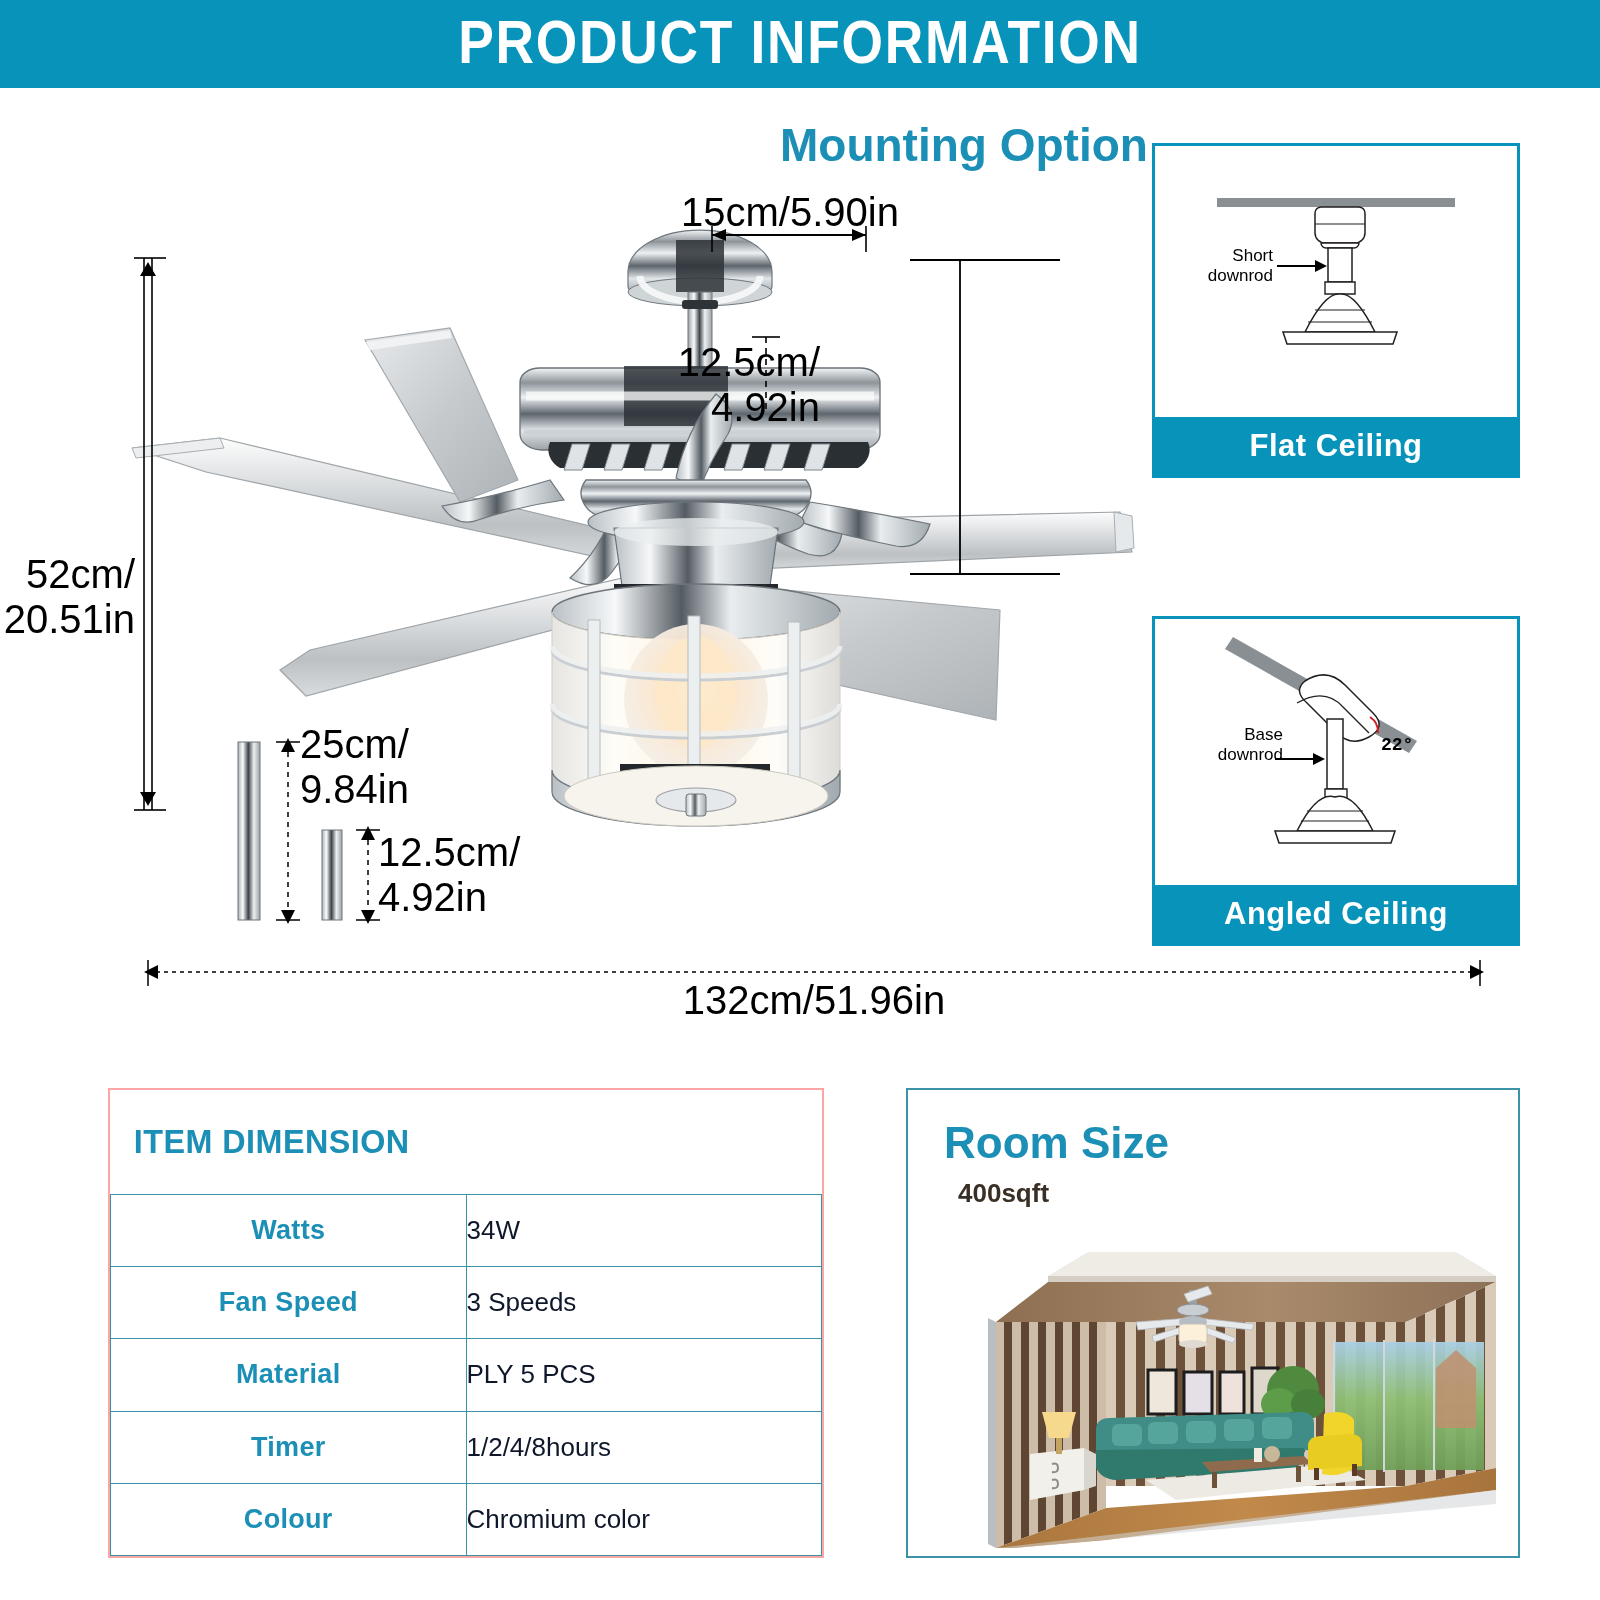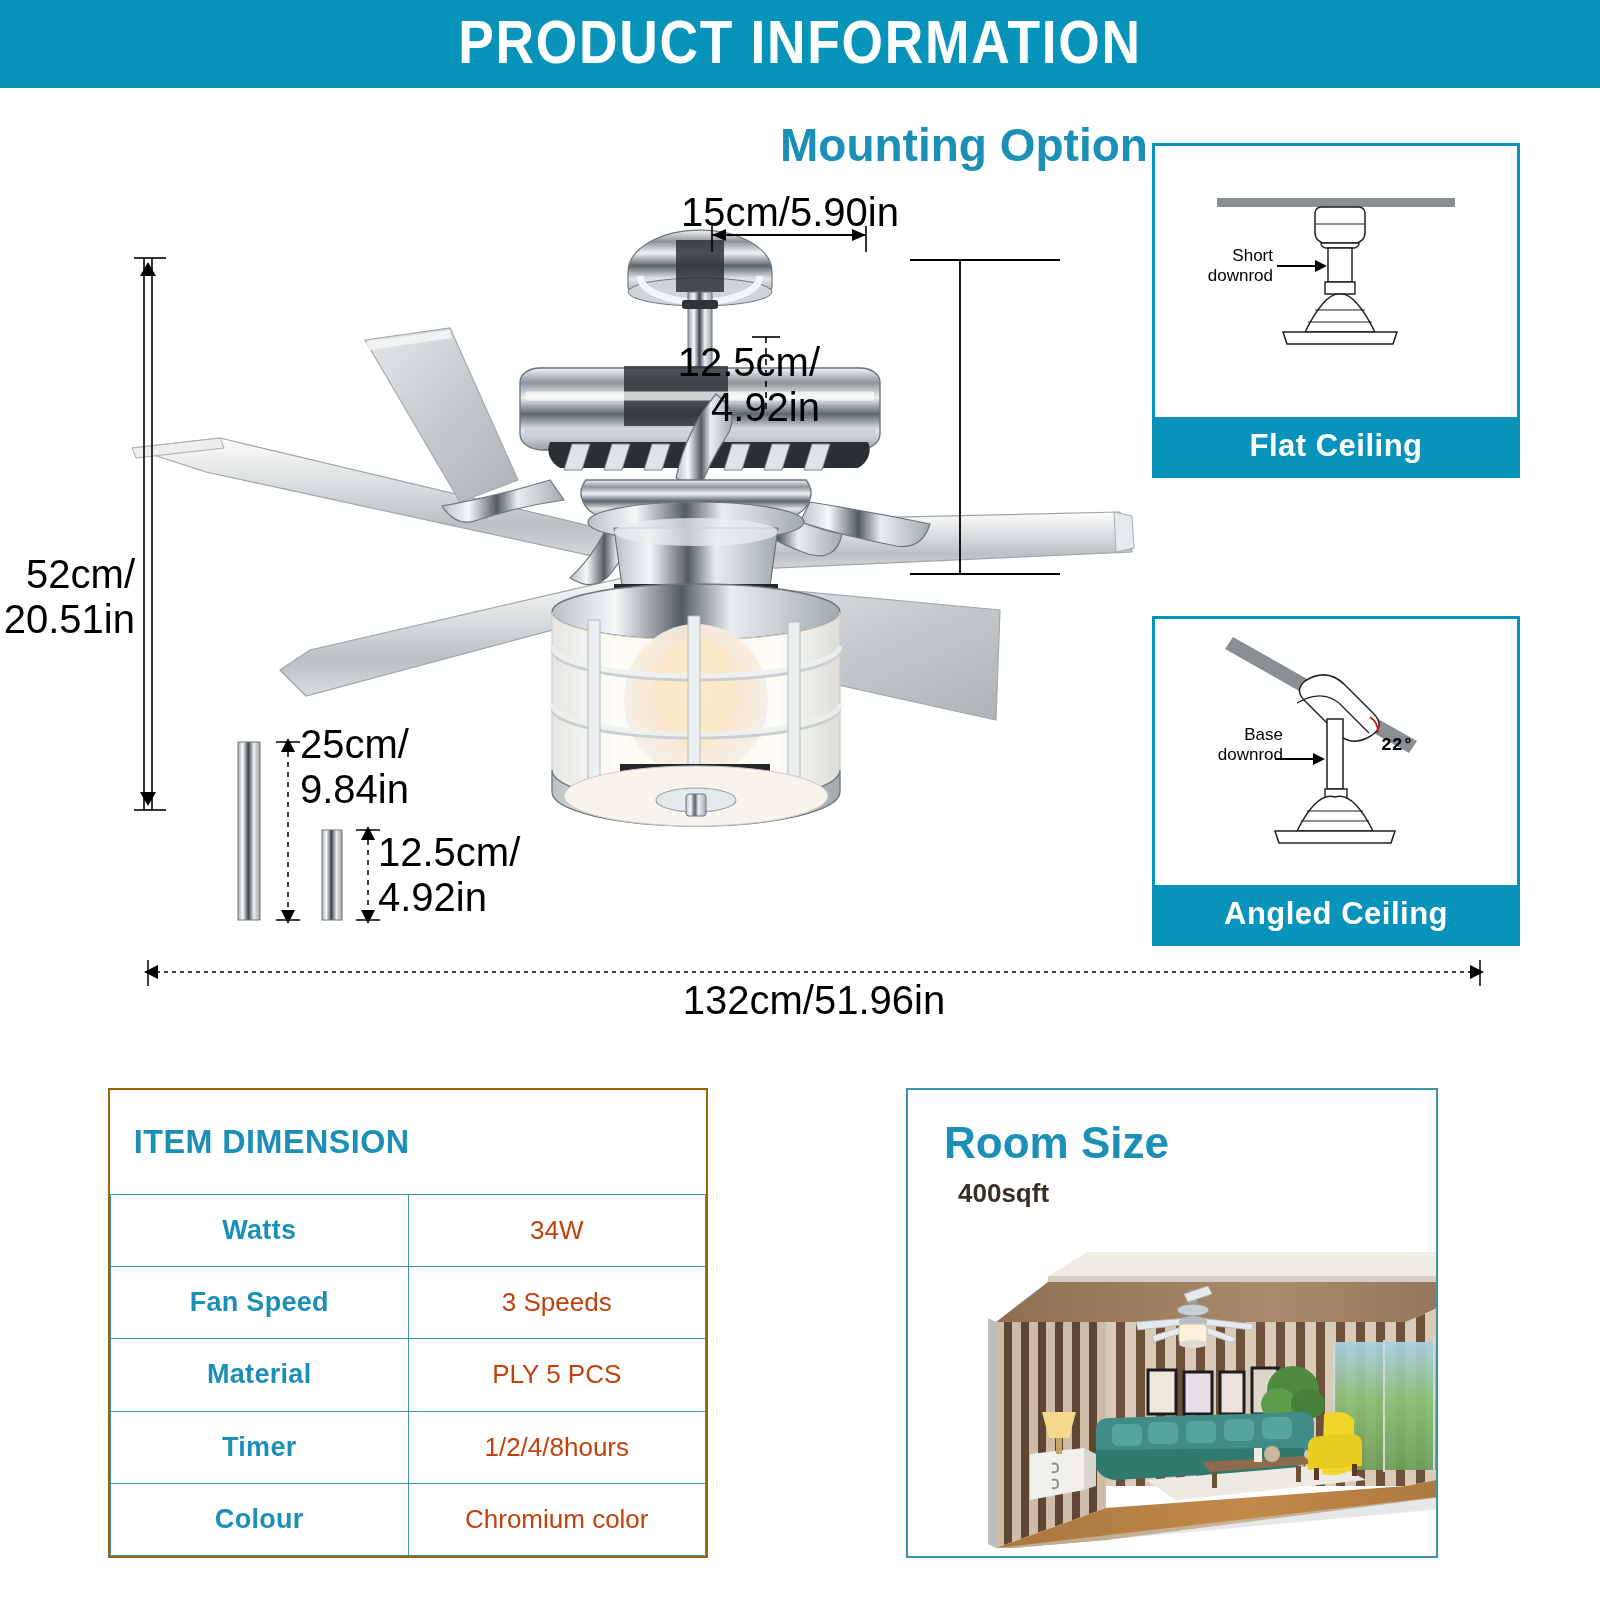--- a/index.html
+++ b/index.html
@@ -69,44 +69,44 @@
     white-space:pre-line;
   }
   .dim.center{text-align:center;}
   .dim.right{text-align:right;}
 
   
   .fan-stage{position:absolute;left:120px;top:180px;width:1020px;height:830px;}
 
   
   .table-box{
-    position:absolute;left:108px;top:1088px;width:600px;height:470px;
-    border:2px solid #a16207;box-sizing:border-box;background:#fff;
+    position:absolute;left:108px;top:1088px;width:716px;height:470px;
+    border:2px solid #fca5a5;box-sizing:border-box;background:#fff;
   }
   .tbl{width:100%;height:100%;border-collapse:collapse;table-layout:fixed;}
   .tbl td{border:1px solid #3b93a8;padding:0;vertical-align:middle;}
   .tbl tr.title-row td{border:none;border-bottom:1px solid #3b93a8;height:92px;}
   .tbl-title{
     color:#1b8fb5;font-weight:bold;font-size:34px;
     padding-left:24px;letter-spacing:.5px;
     font-family:"Liberation Sans Narrow","Liberation Sans",sans-serif;
     transform:scaleX(0.95);transform-origin:left center;
   }
   .tbl td.k{
     width:205px;text-align:center;color:#1b8fb5;font-weight:bold;font-size:27px;
     font-family:"Liberation Sans Narrow","Liberation Sans",sans-serif;
     letter-spacing:.3px;
     margin-top:16px;
   }
-  .tbl td.v{text-align:center;color:#c2410c;font-size:26px;}
+  .tbl td.v{color:#0f172a;font-size:26px;}
   .tbl tr.data-row td{height:63px;}
 
   
   .room-box{
-    position:absolute;left:906px;top:1088px;width:532px;height:470px;
+    position:absolute;left:906px;top:1088px;width:614px;height:470px;
     border:2px solid #3b93a8;box-sizing:border-box;background:#fff;overflow:hidden;
   }
   .room-title{
     position:absolute;left:36px;top:28px;color:#1b8fb5;
     font-size:44px;font-weight:bold;
   }
   .room-sub{
     position:absolute;left:50px;top:88px;color:#3a2f24;
     font-size:26px;font-weight:bold;
   }

